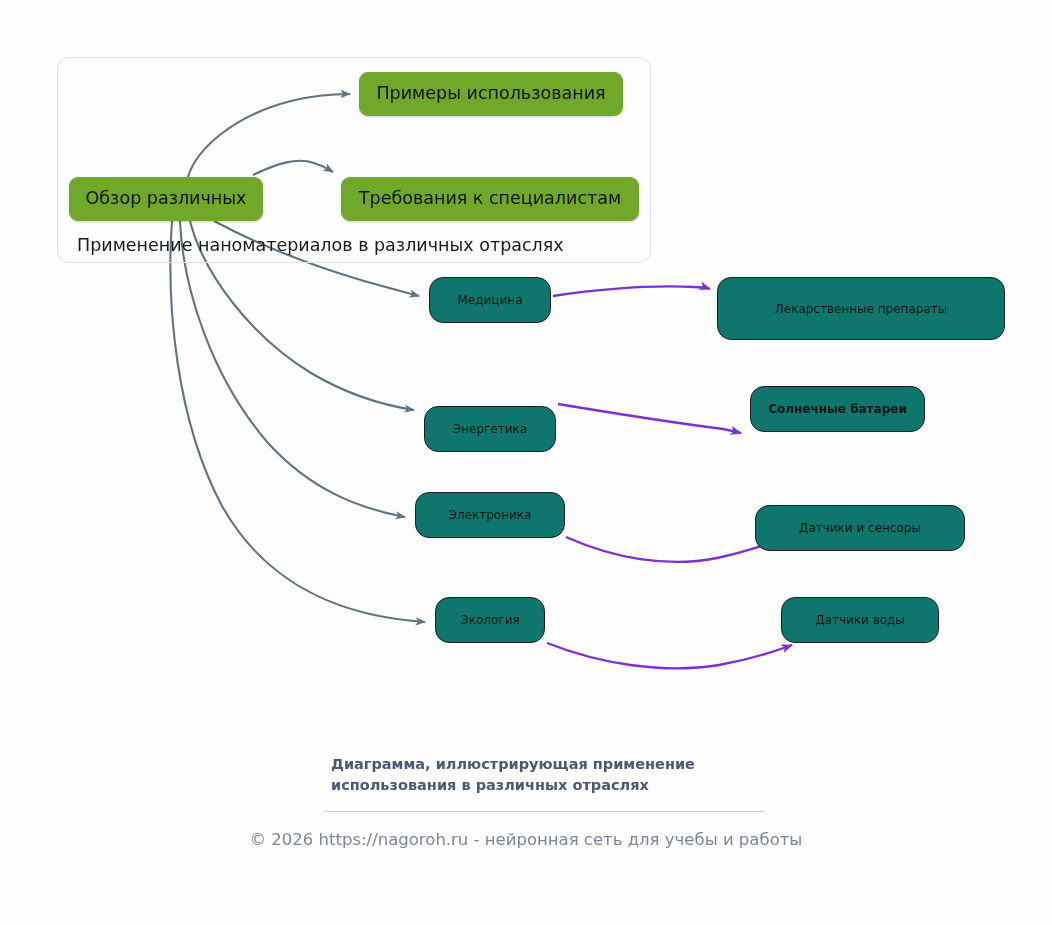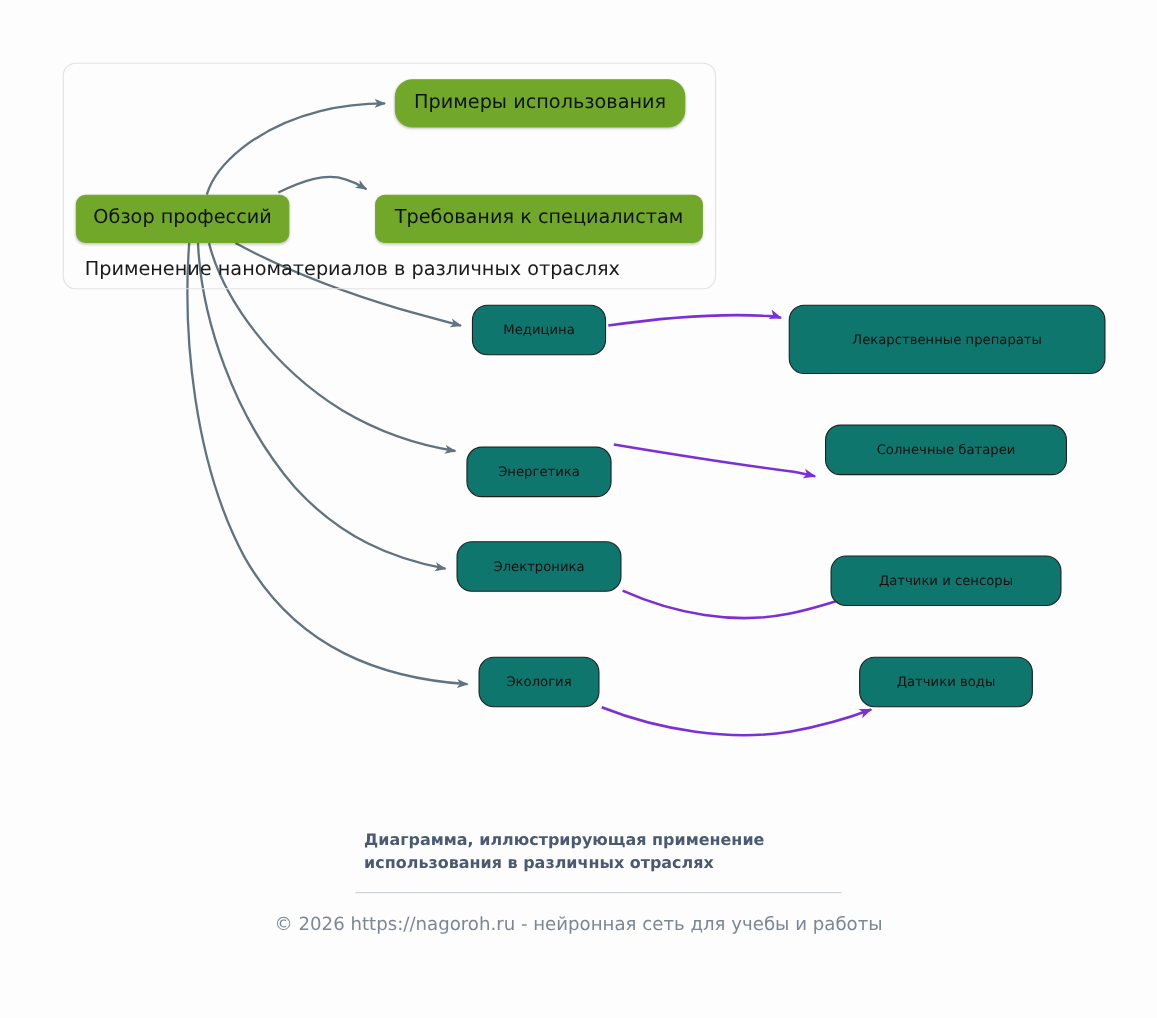--- a/index.html
+++ b/index.html
@@ -135,37 +135,37 @@
       <path d="M553,296 C601,289 651,285 694,287 C703,287 707,288 710,289"></path>
       <path d="M558,404 C612,413 676,423 723,429 C733,431 737,432 741,433"></path>
       <path d="M566,537 C613,558 667,568 717,558 C746,552 768,544 786,538"></path>
       <path d="M547,643 C600,664 664,674 719,665 C752,659 776,651 792,645"></path>
     </g>
   </svg>
 
   <div class="cluster"></div>
   <div class="cluster-label">Применение наноматериалов в различных отраслях</div>
 
-  <div class="node node-green" style="left:69px;  top:177px; width:194px; height:44px;">Обзор профессий</div>
+  <div class="node node-green" style="left:69px;  top:177px; width:194px; height:44px;">Обзор различных</div>
 
-  <div class="node node-green" style="left:359px; top:72px;  width:264px; height:44px;border-radius:16px;">Примеры использования</div>
+  <div class="node node-green" style="left:359px; top:72px;  width:264px; height:44px;">Примеры использования</div>
 
   <div class="node node-green" style="left:341px; top:177px; width:298px; height:44px;">Требования к специалистам</div>
 
   <div class="node node-white" style="left:429px; top:277px; width:122px; height:46px;">Медицина</div>
 
   <div class="node node-white" style="left:424px; top:386px; width:132px; height:46px;margin-top:20px;">Энергетика</div>
 
   <div class="node node-white" style="left:415px; top:492px; width:150px; height:46px;">Электроника</div>
 
   <div class="node node-white" style="left:435px; top:597px; width:110px; height:46px;">Экология</div>
 
   <div class="node node-white" style="left:717px; top:277px; width:288px; height:63px;">Лекарственные препараты</div>
 
-  <div class="node node-white" style="left:750px; top:386px; width:220px; height:46px;">Солнечные батареи</div>
+  <div class="node node-white" style="left:750px; top:386px; width:175px; height:46px;font-weight:bold;">Солнечные батареи</div>
 
   <div class="node node-white" style="left:755px; top:492px; width:210px; height:46px;margin-top:13px;">Датчики и сенсоры</div>
 
   <div class="node node-white" style="left:781px; top:597px; width:158px; height:46px;">Датчики воды</div>
 
   <div class="caption">
     <span>Диаграмма, иллюстрирующая применение</span>
     <span class="caption-line2">использования в различных отраслях</span>
   </div>
 

